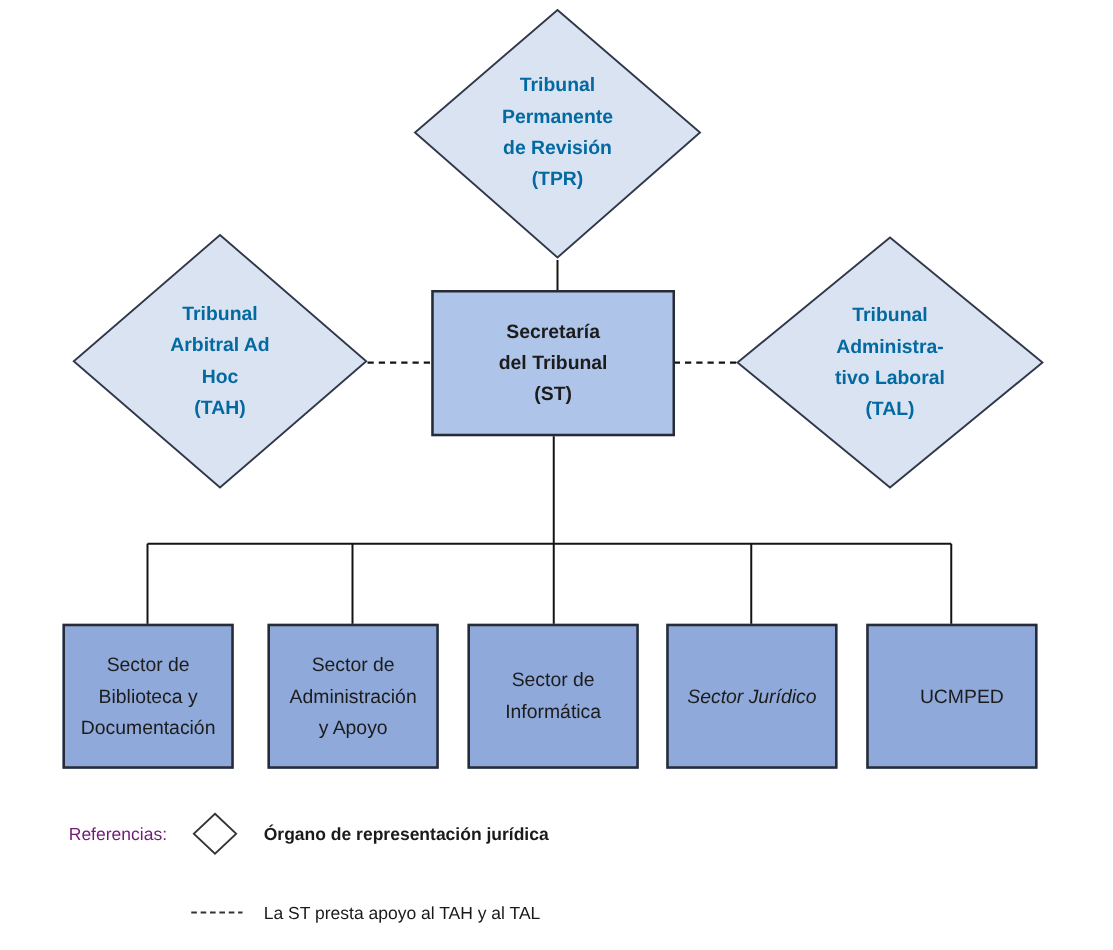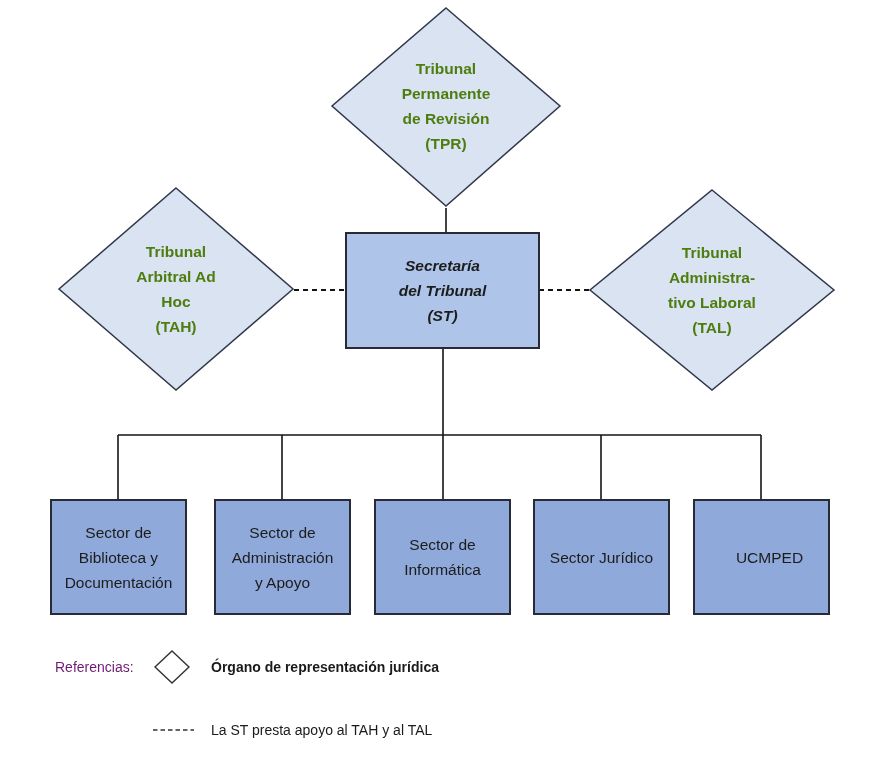--- a/index.html
+++ b/index.html
@@ -20,21 +20,21 @@
   }
   .node-label {
     position: absolute;
     display: flex;
     align-items: center;
     justify-content: center;
     text-align: center;
     white-space: pre-line;
     font-size: 15.5px;
     line-height: 25px;
-    color: #4d7c0f;
+    color: #0369a1;
   }
   .bold-label { font-weight: bold; }
   .rect-node {
     position: absolute;
     background: #8FA9DA;
     border: 2px solid #262b35;
     display: flex;
     align-items: center;
     justify-content: center;
     text-align: center;
@@ -95,33 +95,33 @@
 (TPR)</div>
   <div class="node-label bold-label" style="left:101px; top:237px; width:150px; height:104px;">Tribunal
 Arbitral Ad
 Hoc
 (TAH)</div>
   <div class="node-label bold-label" style="left:637px; top:238px; width:150px; height:104px;">Tribunal
 Administra-
 tivo Laboral
 (TAL)</div>
 
-  <div class="rect-node st-node" style="left:345px; top:232px; width:195px; height:117px;font-style:italic;">Secretaría
+  <div class="rect-node st-node" style="left:345px; top:232px; width:195px; height:117px;">Secretaría
 del Tribunal
 (ST)</div>
 
   <div class="rect-node" style="left:50px;  top:499px; width:137px; height:116px;">Sector de
 Biblioteca y
 Documentación</div>
   <div class="rect-node" style="left:214px; top:499px; width:137px; height:116px;">Sector de
 Administración
 y Apoyo</div>
   <div class="rect-node" style="left:374px; top:499px; width:137px; height:116px;">Sector de
 Informática</div>
-  <div class="rect-node" style="left:533px; top:499px; width:137px; height:116px;">Sector Jurídico</div>
+  <div class="rect-node" style="left:533px; top:499px; width:137px; height:116px;font-style:italic;">Sector Jurídico</div>
   <div class="rect-node" style="left:693px; top:499px; width:137px; height:116px;padding-left:16px;">UCMPED</div>
 
   <div class="legend-title">Referencias:</div>
 
   <div class="legend-row" style="left:153px; top:649px; height:36px;font-weight:bold;">
     <svg width="38" height="36" viewBox="0 0 38 36">
       <polygon points="19,2 36,18 19,34 2,18" fill="#ffffff" stroke="#333333" stroke-width="1.4"></polygon>
     </svg>
     <span class="legend-label" style="margin-left:20px;">Órgano de representación jurídica</span>
   </div>

